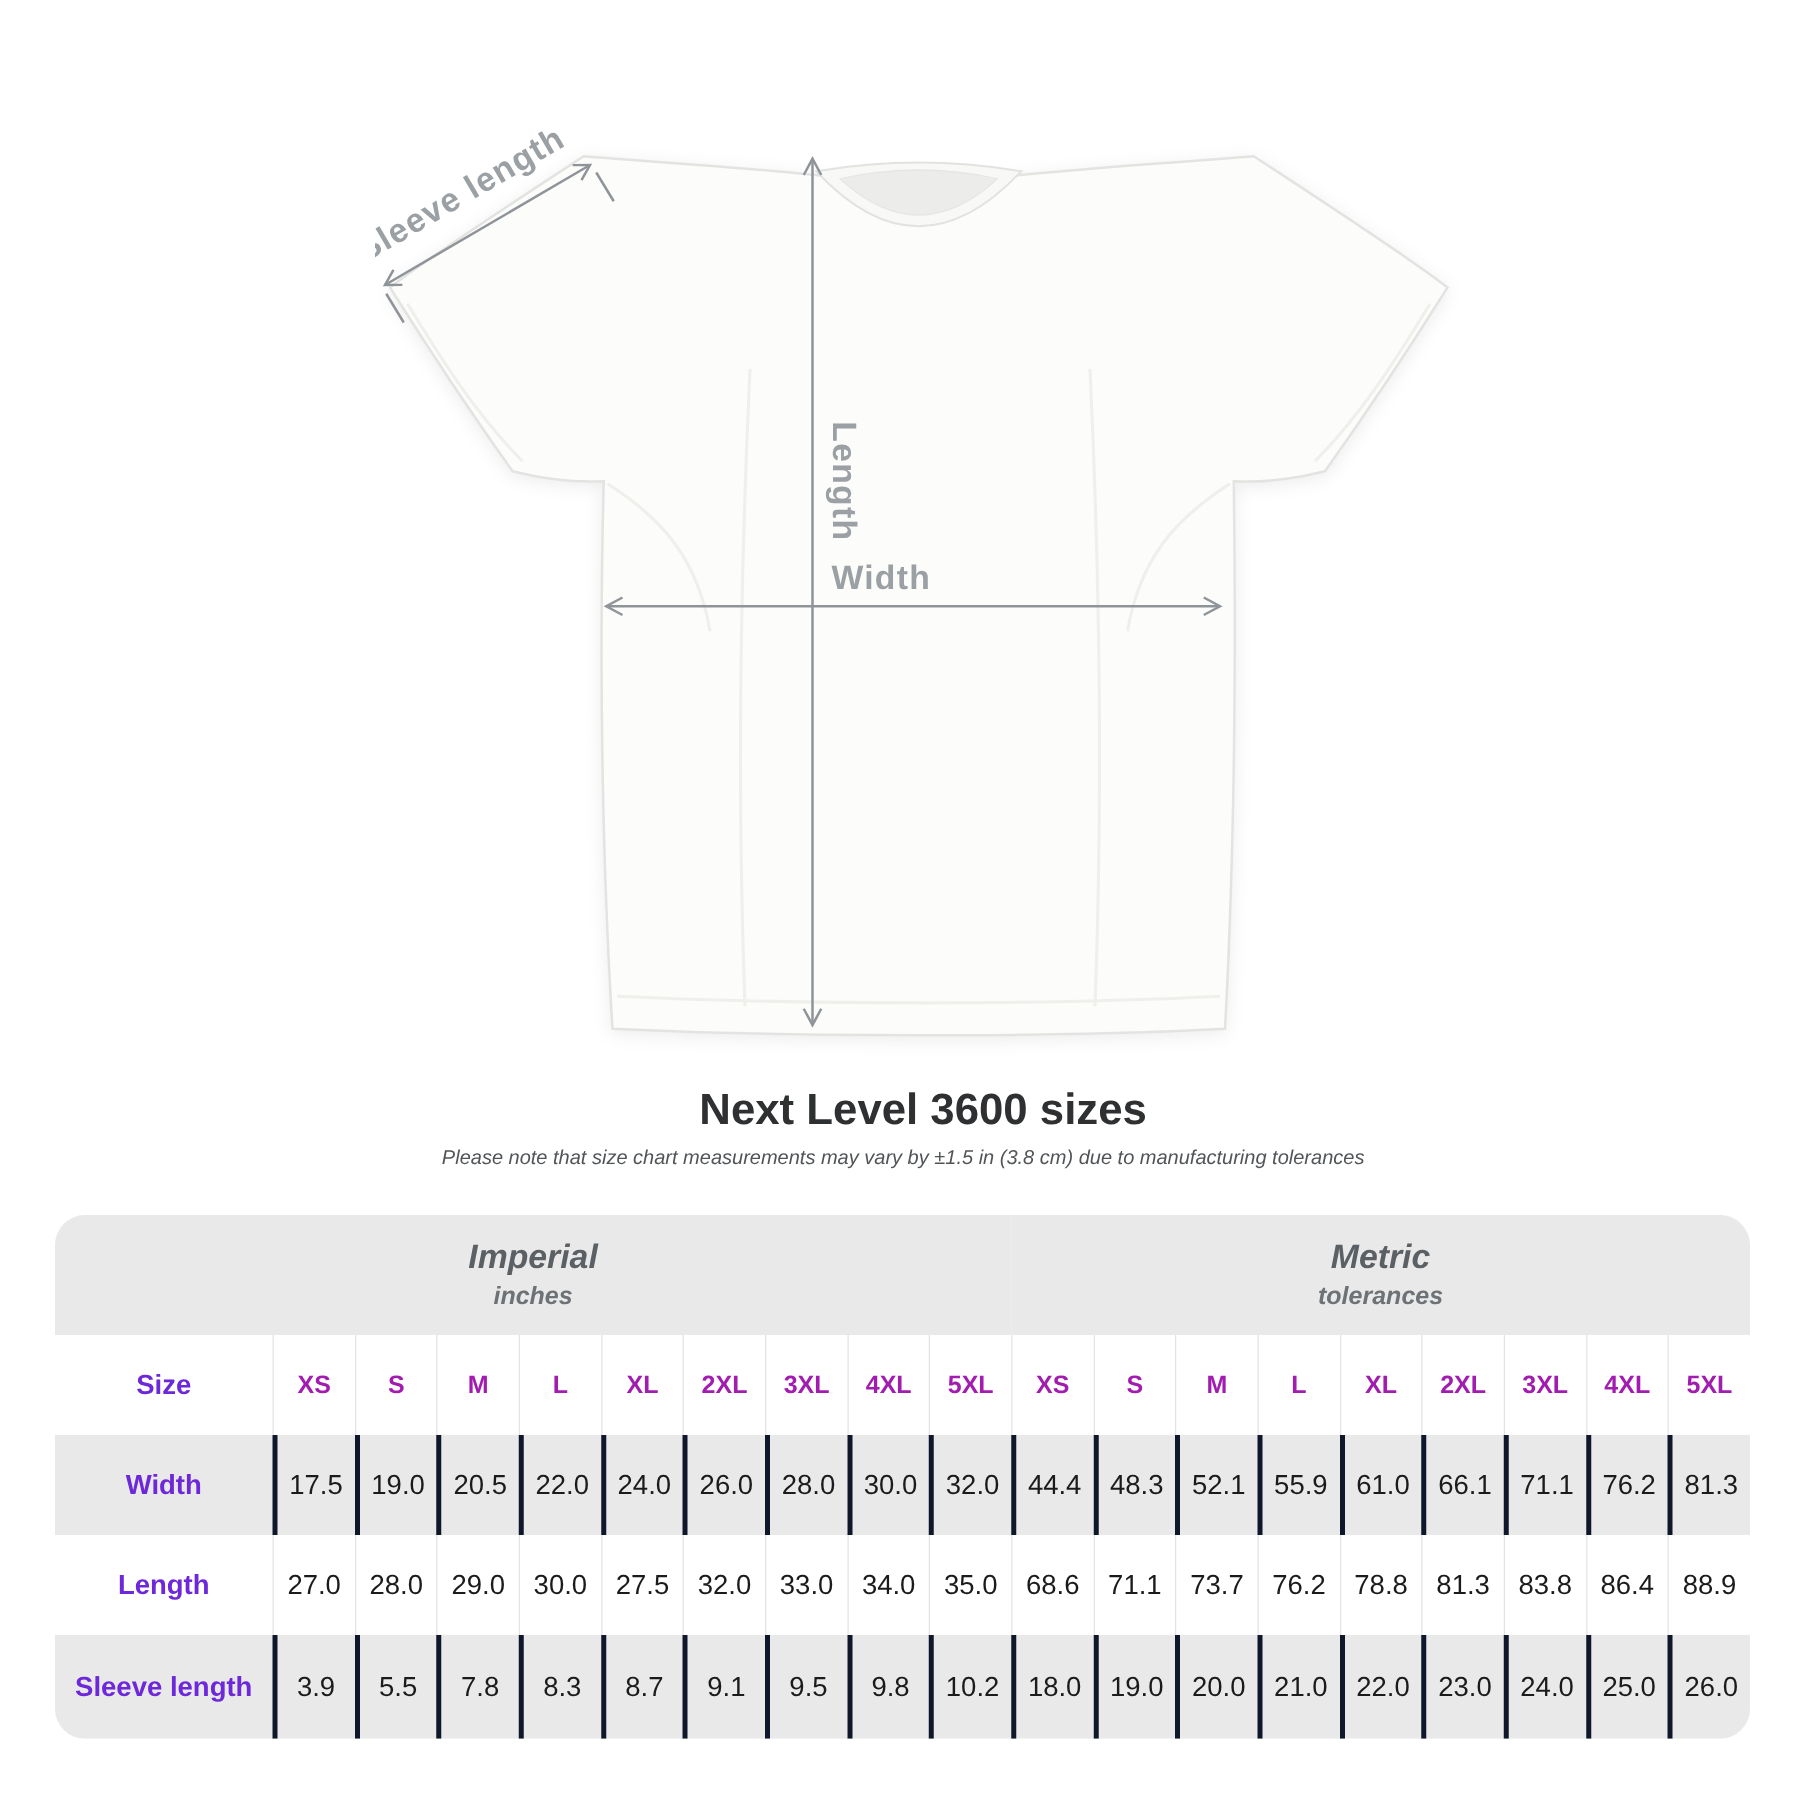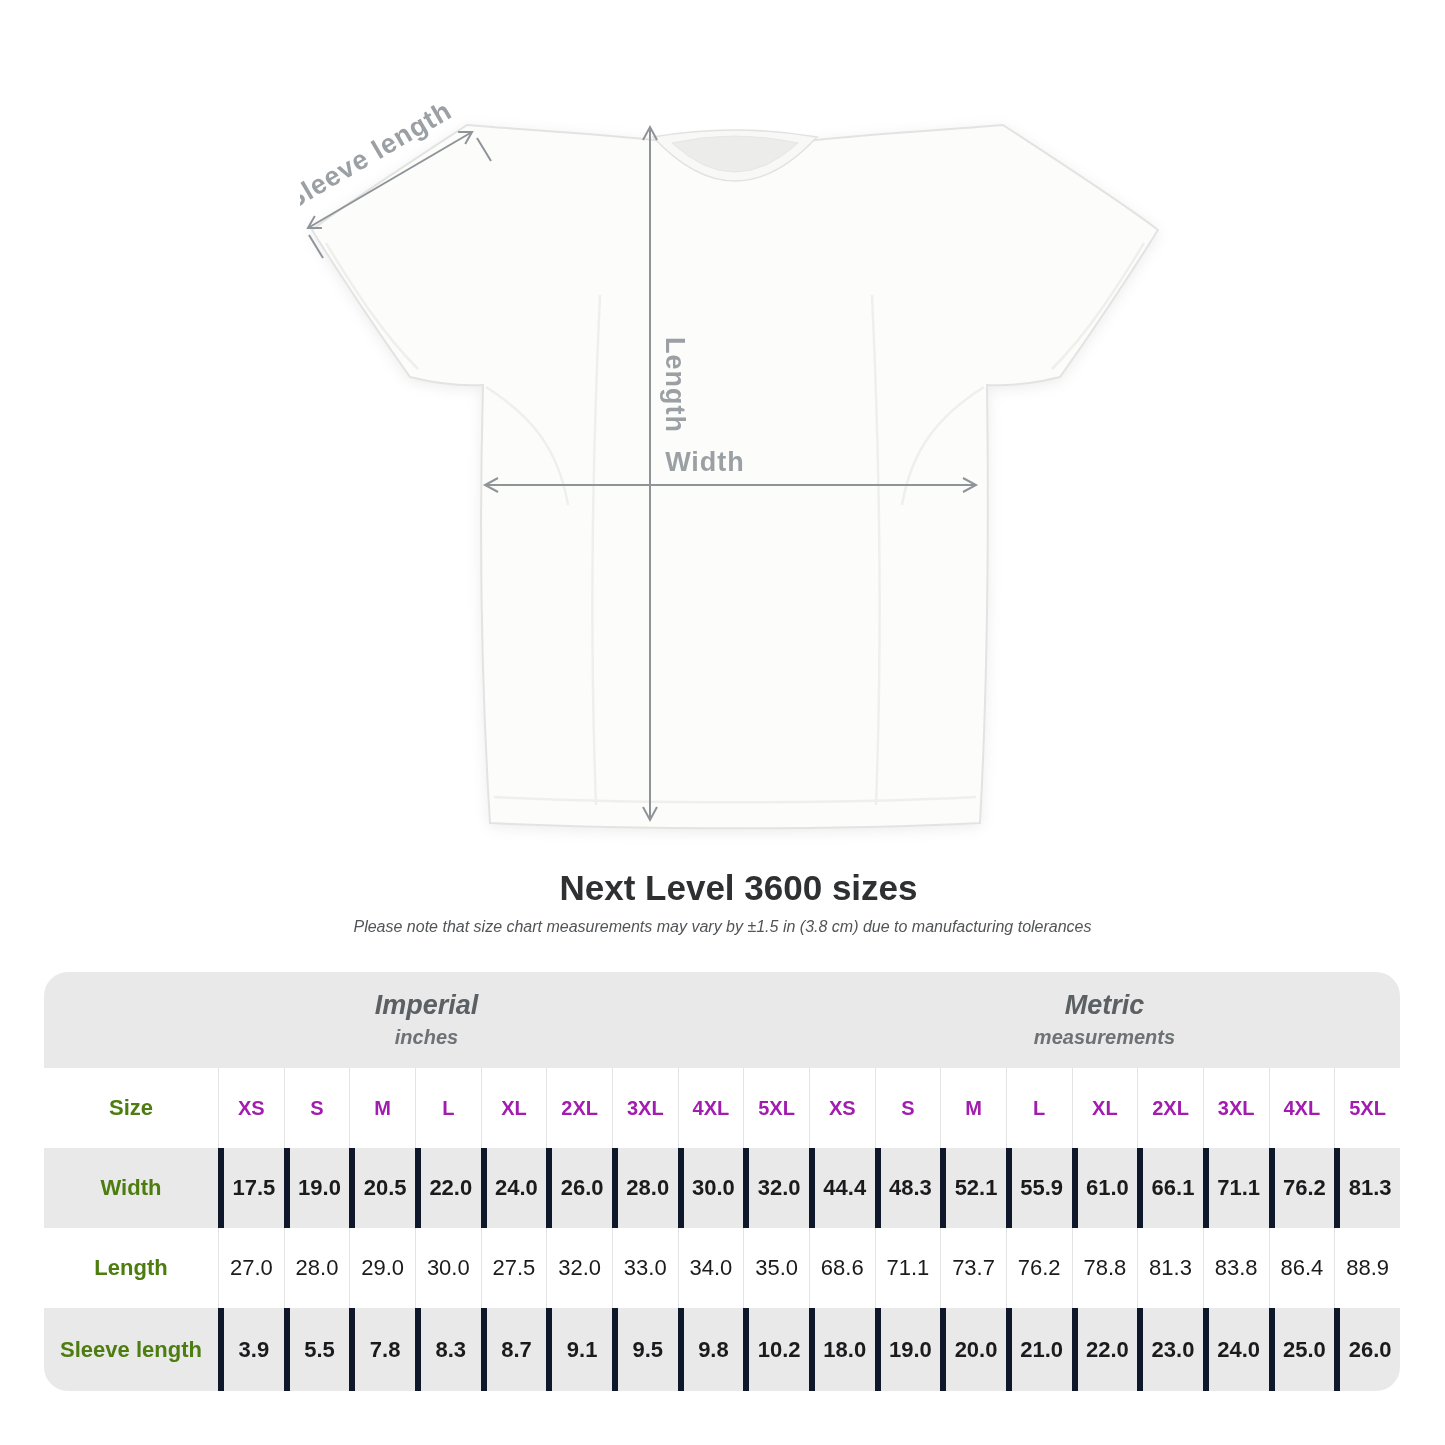--- a/index.html
+++ b/index.html
@@ -26,22 +26,22 @@
   col.c-label{width:174px;}
   td,th{padding:0;text-align:center;vertical-align:middle;}
   tr.band th{height:96px;background:#e9e9e9;}
   .sec-title{font-size:27px;font-weight:bold;font-style:italic;color:#5b6064;line-height:1.25;}
   .sec-unit{font-size:20px;font-style:italic;color:#6d7276;line-height:1.4;}
   tr.r-size  td{height:80px;background:#ffffff;}
   tr.r-width td{height:80px;background:#e9e9e9;}
   tr.r-length td{height:80px;background:#ffffff;}
   tr.r-sleeve td{height:83px;background:#e9e9e9;}
   tr.white td + td{border-left:1px solid #e3e3e3;}
-  tr.gray  td + td{border-left:6px solid #0f172a;font-weight:bold;}
-  .rowlabel{font-weight:bold;font-size:22px;color:#4d7c0f;}
+  tr.gray  td + td{border-left:4px solid #0f172a;}
+  .rowlabel{font-weight:bold;font-size:22px;color:#6d28d9;}
   .sizehead{font-weight:bold;font-size:20px;color:#a21caf;}
   .val{font-size:22px;color:#1b1b1d;}
 </style>
 </head>
 <body>
 
 <div class="page">
 
   <div class="diagram">
     <svg viewBox="0 0 870 760">
@@ -128,21 +128,21 @@
       </colgroup>
 
       <tbody>
           <tr class="band">
         <th colspan="10">
           <div class="sec-title">Imperial</div>
           <div class="sec-unit">inches</div>
         </th>
         <th colspan="9">
           <div class="sec-title">Metric</div>
-          <div class="sec-unit">measurements</div>
+          <div class="sec-unit">tolerances</div>
         </th>
       </tr>
 
       <tr class="r-size white">
         <td class="rowlabel">Size</td>
         <td class="sizehead">XS</td>
         <td class="sizehead">S</td>
         <td class="sizehead">M</td>
         <td class="sizehead">L</td>
         <td class="sizehead">XL</td>

